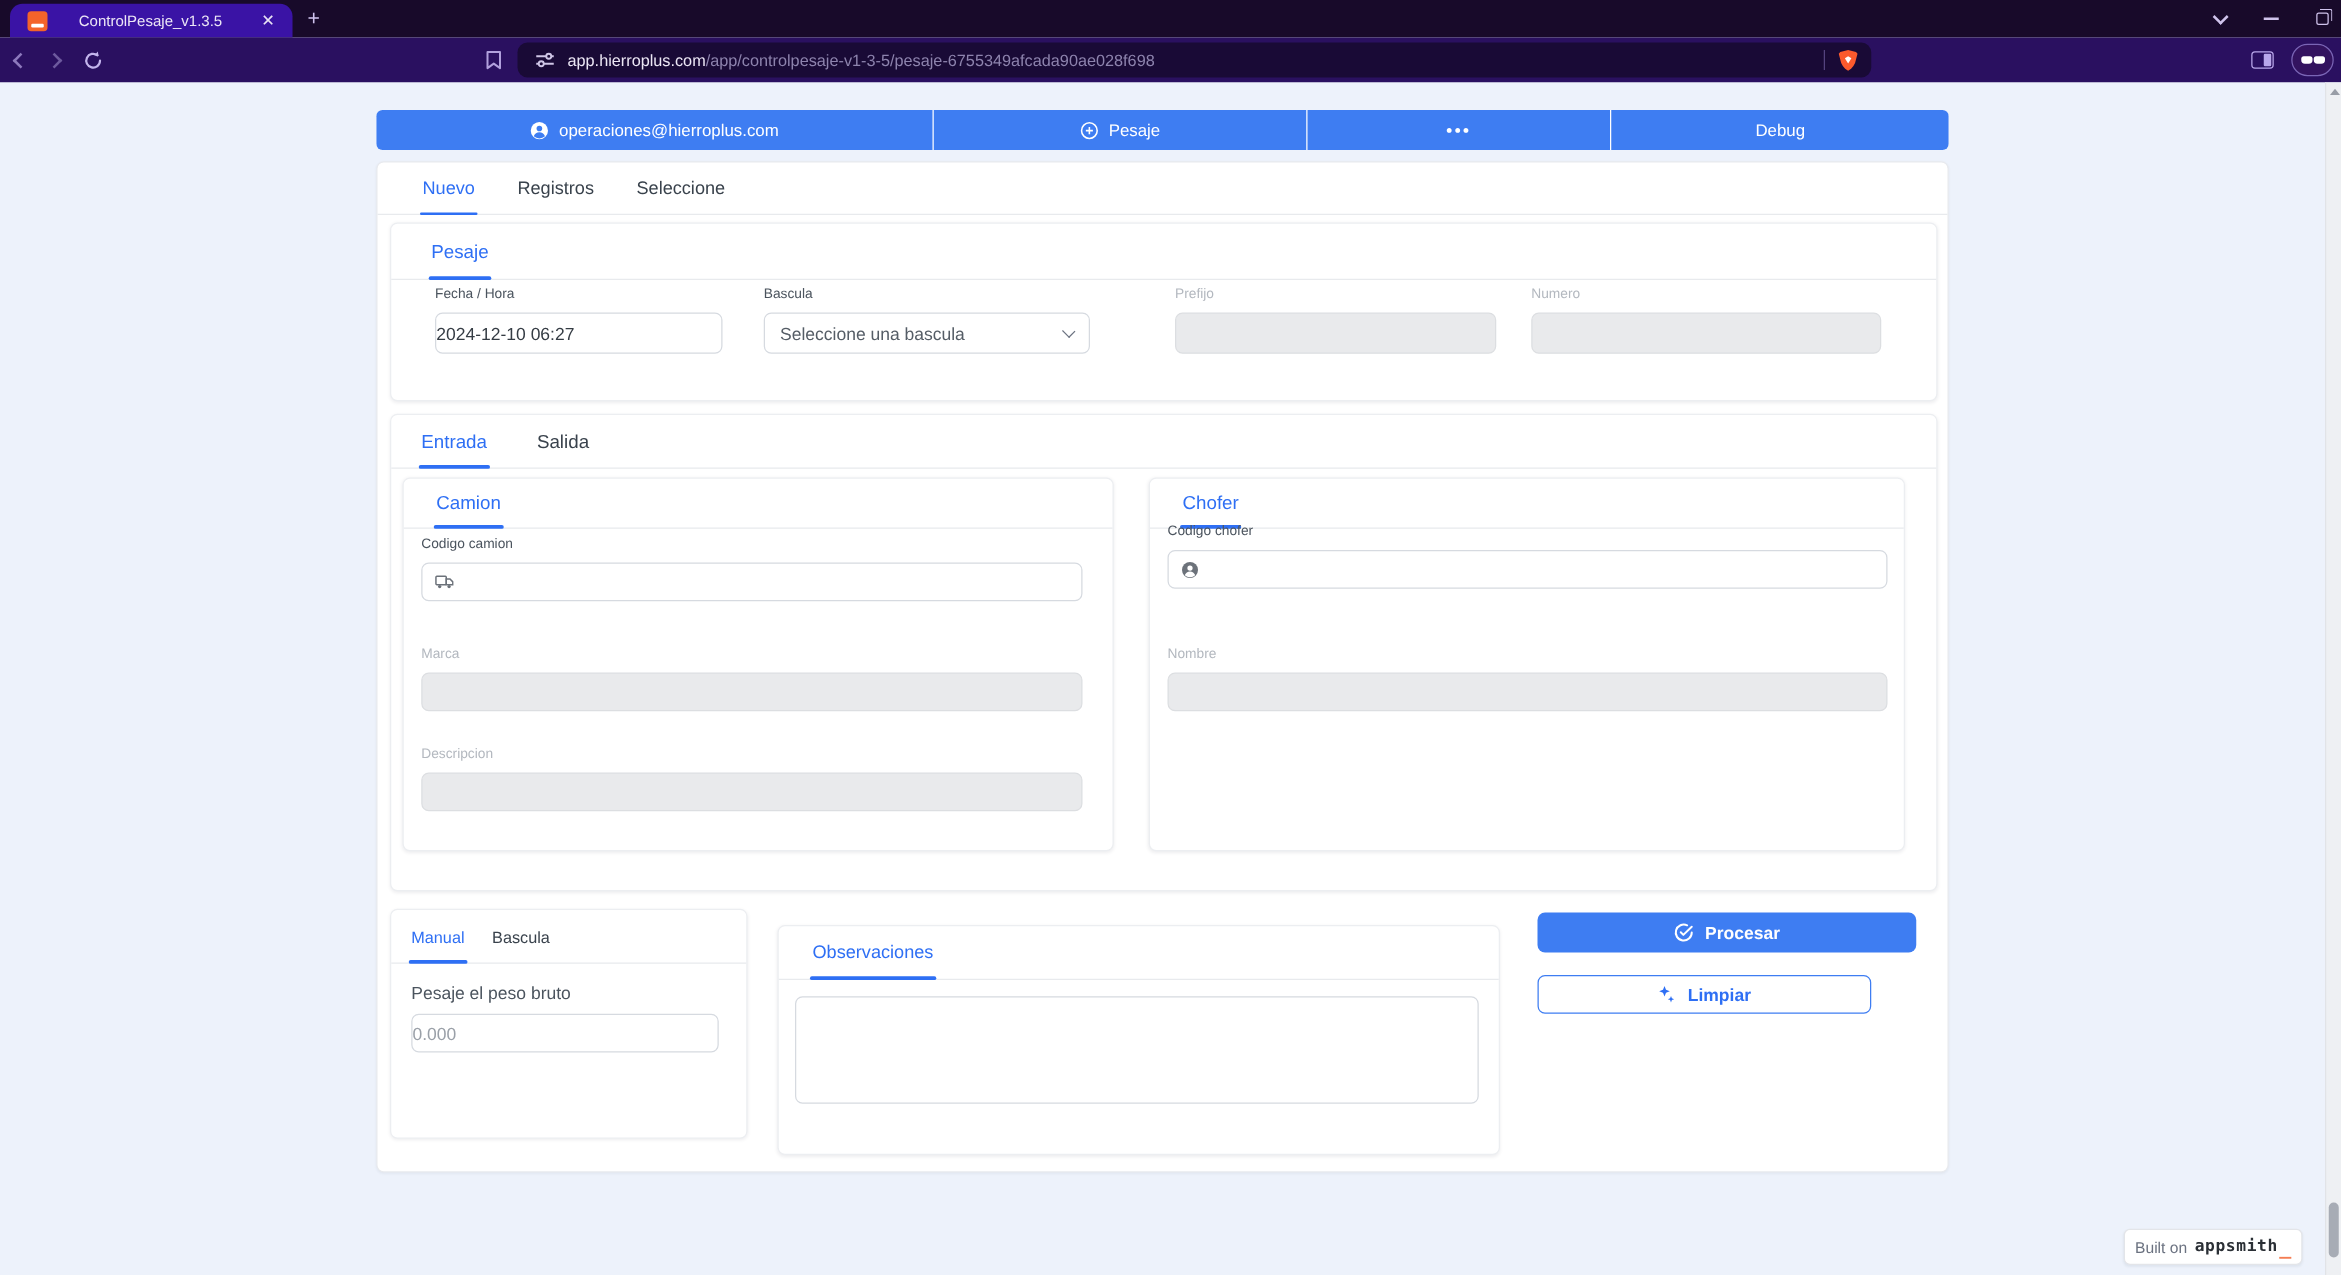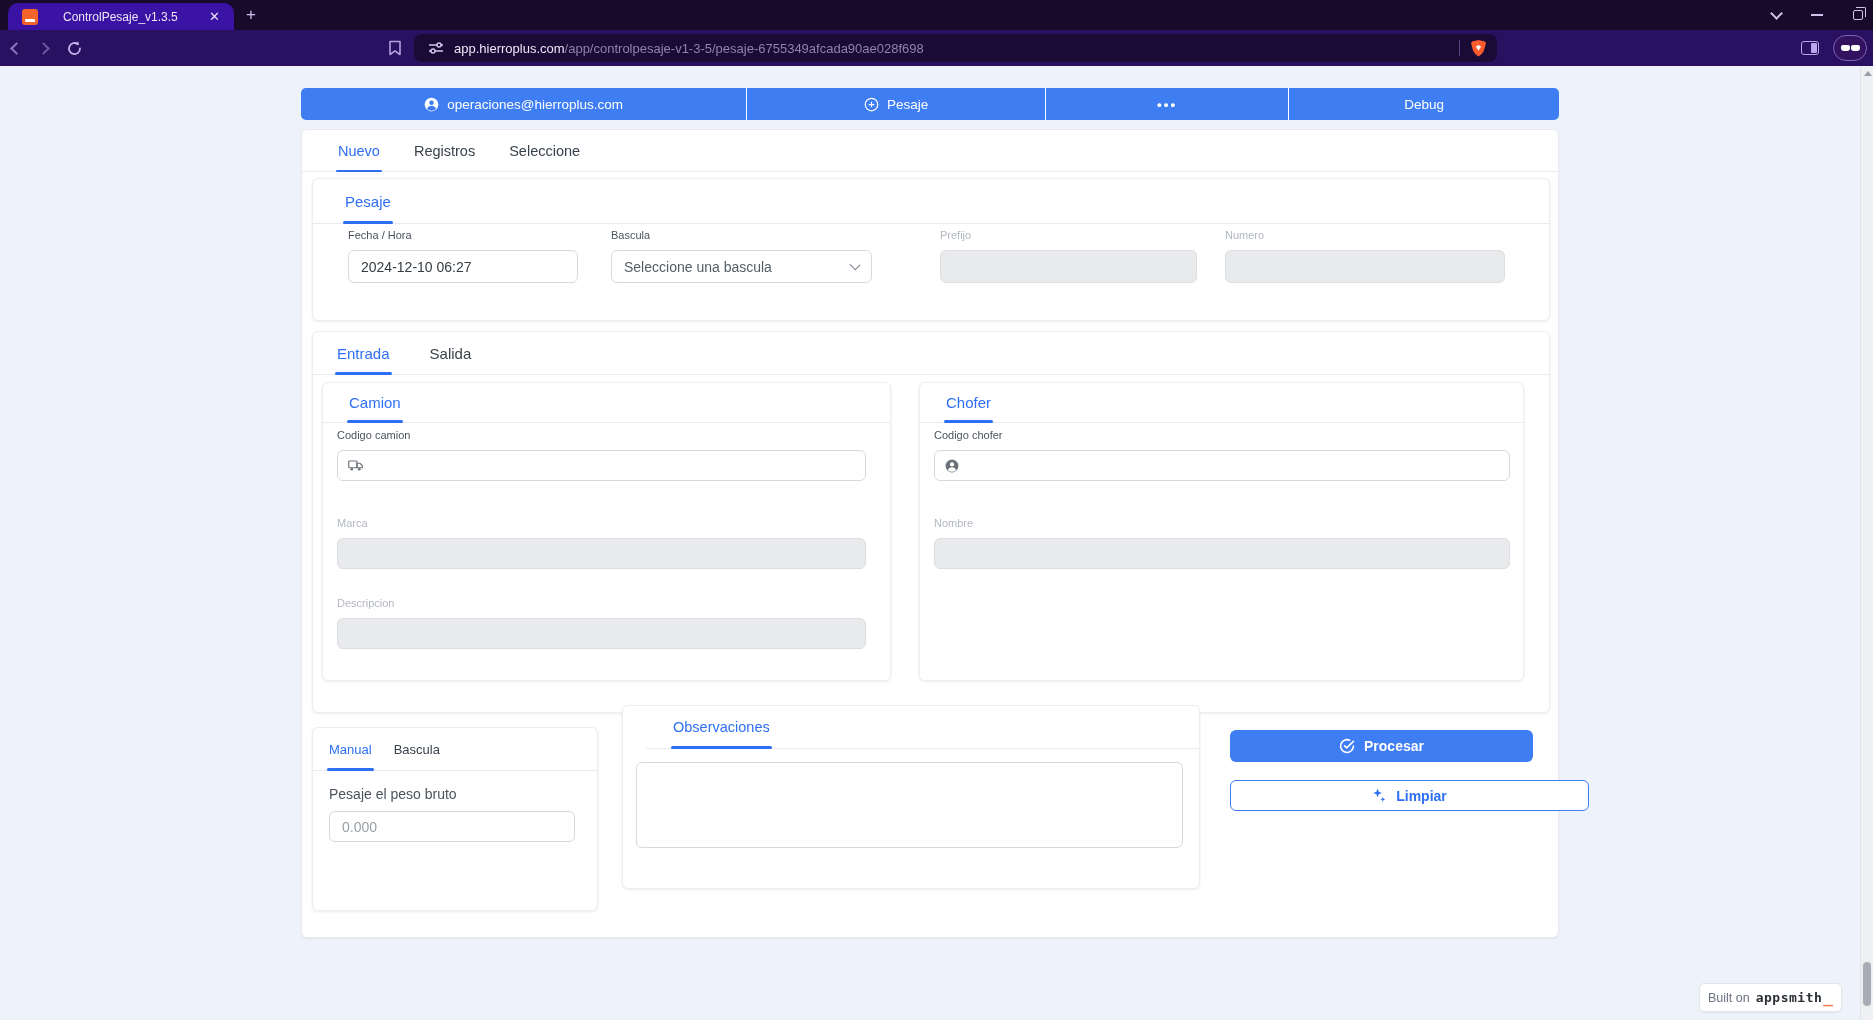--- a/index.html
+++ b/index.html
@@ -66,51 +66,51 @@
   .main-tabs .tab.active::after { height:2.5px; }
 
   .pesaje-card { left:10px; top:48px; width:1238px; height:143px; }
   .sec-tabrow { height:45px; padding-left:32px; gap:36px; }
   .sec-tabrow .tab { font-size:15px; }
 
   .fgroup { position:absolute; }
   .flabel { font-size:11px; color:#4b545e; margin-bottom:9px; }
   .flabel.disabled { color:#b3b8bf; }
   .tinput { width:100%; height:33px; border:1px solid #d6dae0; border-radius:6px; background:#fff;
-            font-family:inherit; font-size:14px; color:#353c44; padding:0 12px; outline:none; }
+            font-family:inherit; font-size:14px; color:#353c44; padding:0 0; outline:none; }
   .tinput:disabled { background:#e9eaec; border-color:#dcdee1; }
   .tinput::placeholder { color:#9aa0a8; }
   .selectbox { width:100%; height:33px; border:1px solid #d6dae0; border-radius:6px; background:#fff;
                display:flex; align-items:center; padding:0 12px; font-size:14px; color:#555d66; position:relative; }
   .sel-chev { position:absolute; right:12px; top:12px; width:8px; height:8px; border-right:1.5px solid #6b7280; border-bottom:1.5px solid #6b7280; transform:rotate(45deg) scale(1,.9); margin-top:-2px; }
   .icon-input { display:flex; align-items:center; gap:9px; height:31px; border:1px solid #d6dae0; border-radius:6px; background:#fff; padding:0 10px; }
   .icon-input input { border:none; outline:none; flex:1; font-family:inherit; font-size:14px; color:#353c44; background:transparent; height:100%; }
 
   .entrada-card { left:10px; top:201px; width:1238px; height:382px; }
   .entrada-tabs { height:43px; padding-left:24px; gap:40px; }
   .entrada-tabs .tab { font-size:15px; }
 
   .camion-card { left:9px; top:50px; width:569px; height:299px; }
   .chofer-card { left:606px; top:50px; width:605px; height:299px; }
   .card-tabrow { height:40px; padding-left:26px; }
   .card-tabrow .tab { font-size:15px; }
 
   .peso-card { left:10px; top:597px; width:286px; height:184px; }
   .peso-tabs { height:43px; padding-left:16px; gap:22px; }
   .peso-tabs .tab { font-size:13px; }
-  .obs-card { left:320px; top:575px; width:578px; height:184px;padding-left:23px; }
+  .obs-card { left:320px; top:610px; width:578px; height:184px; }
   .obs-tabs { height:43px; padding-left:27px; }
   .obs-tabs .tab { font-size:14.5px; }
   .obs-textarea { position:absolute; left:13px; top:56px; width:547px; height:86px; border:1px solid #d6dae0; border-radius:6px;
                   resize:none; outline:none; font-family:inherit; font-size:14px; color:#353c44; padding:8px 10px; }
 
   .actions { position:absolute; left:928px; top:600px; width:303px; }
   .btn-procesar { width:303px; height:32px; background:#3e7df2; border:none; border-radius:6px; color:#fff;
                   font-family:inherit; font-size:14px; font-weight:bold; display:flex; align-items:center; justify-content:center; gap:9px; cursor:pointer; }
-  .btn-limpiar { width:359px; height:31px; margin-top:18px; background:#fff; border:1px solid #3e7df2; border-radius:6px;
+  .btn-limpiar { width:267px; height:31px; margin-top:18px; background:#fff; border:1px solid #3e7df2; border-radius:6px;
                  color:#2e6ff4; font-family:inherit; font-size:14px; font-weight:bold; display:flex; align-items:center; justify-content:center; gap:8px; cursor:pointer; }
 
   .badge { position:absolute; left:1699px; top:917px; width:143px; height:29px; background:#fff; border:1px solid #e3e5e9;
            border-radius:5px; box-shadow:0 1px 2px rgba(20,30,50,.06); display:flex; align-items:center; justify-content:center; gap:6px; }
   .badge-prefix { color:#6b7280; font-size:12.5px; }
   .badge-brand { color:#2a2f35; font-size:13px; font-weight:bold; font-family:"DejaVu Sans Mono", monospace; letter-spacing:.5px; }
   .badge-cursor { color:#f47d53; font-weight:bold; font-family:"DejaVu Sans Mono", monospace; margin-left:-5px; }
 </style>
 </head>
 <body>
@@ -256,21 +256,21 @@
           <div class="fgroup" style="left:14px; top:214px; width:529px;">
             <div class="flabel disabled">Descripcion</div>
             <input class="tinput" style="height: 31px;" type="text" disabled="">
           </div>
         </div>
 
         <div class="inner-card chofer-card">
           <div class="tabrow card-tabrow">
             <div class="tab active">Chofer</div>
           </div>
-          <div class="fgroup" style="left:14px; top:46px; width:576px;">
+          <div class="fgroup" style="left:14px; top:36px; width:576px;">
             <div class="flabel" style="color:#4b545e;">Codigo chofer</div>
             <div class="icon-input">
               <svg width="14" height="14" viewBox="0 0 24 24">
                 <circle cx="12" cy="12" r="11" fill="#6c727a"></circle>
                 <circle cx="12" cy="9.3" r="3.6" fill="#fff"></circle>
                 <path d="M4.8 19.3c1.3-3.4 4-5.2 7.2-5.2s5.9 1.8 7.2 5.2a11 11 0 0 1-14.4 0z" fill="#fff"></path>
               </svg>
               <input type="text" style="">
             </div>
           </div>

